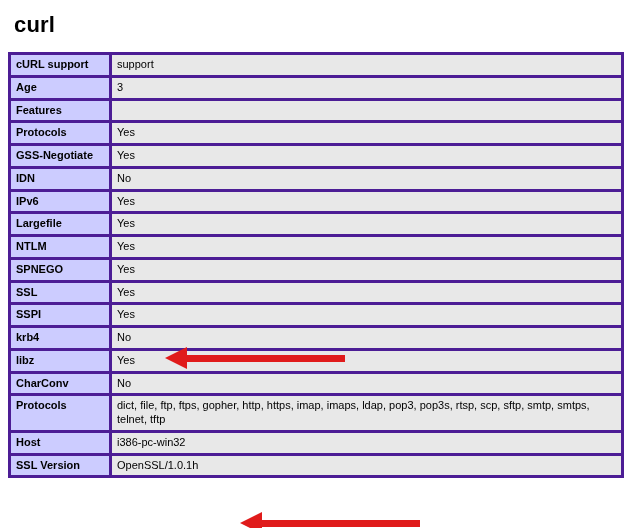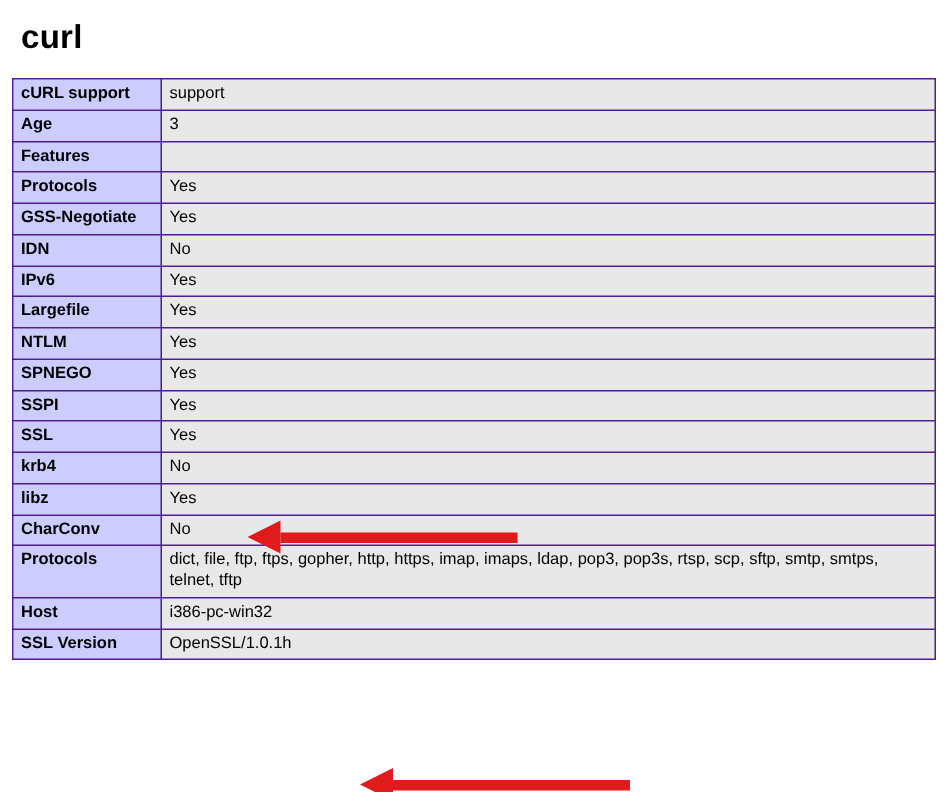--- a/index.html
+++ b/index.html
@@ -33,21 +33,21 @@
   .table-wrap {
     padding: 0 8px;
   }
   table.info {
     width: 616px;
     border-collapse: collapse;
     border: 1px solid #9a9a9a;
     table-layout: fixed;
   }
   table.info td {
-    border: 1px solid #4c1d95;
+    border: 3px solid #4c1d95;
     padding: 3px 5px;
     vertical-align: top;
     font-size: 11px;
     line-height: 1.25;
   }
   td.key {
     width: 88px;
     background: #ccccff;
     font-weight: bold;
     color: #000000;
@@ -155,25 +155,25 @@
         </tr>
         <tr>
           <td class="key">NTLM</td>
           <td class="val">Yes</td>
         </tr>
         <tr>
           <td class="key">SPNEGO</td>
           <td class="val">Yes</td>
         </tr>
         <tr>
+          <td class="key">SSL</td>
+          <td class="val">Yes</td>
+        </tr>
+        <tr>
           <td class="key">SSPI</td>
-          <td class="val">Yes</td>
-        </tr>
-        <tr>
-          <td class="key">SSL</td>
           <td class="val">Yes</td>
         </tr>
         <tr>
           <td class="key">krb4</td>
           <td class="val">No</td>
         </tr>
         <tr>
           <td class="key">libz</td>
           <td class="val">Yes</td>
         </tr>

